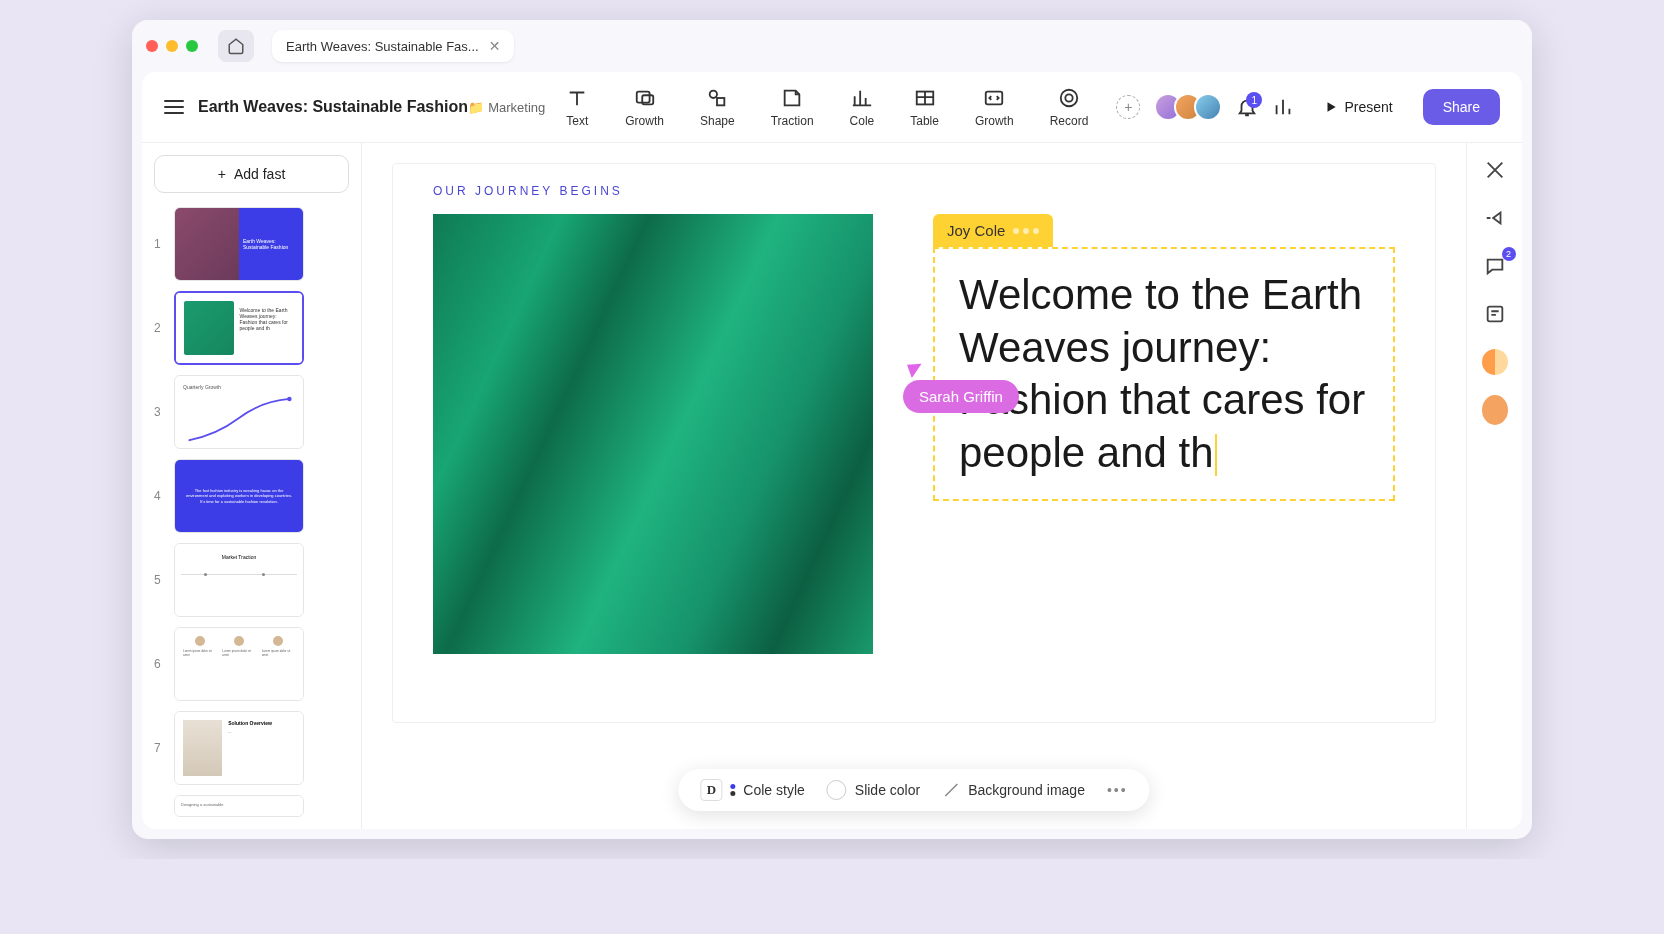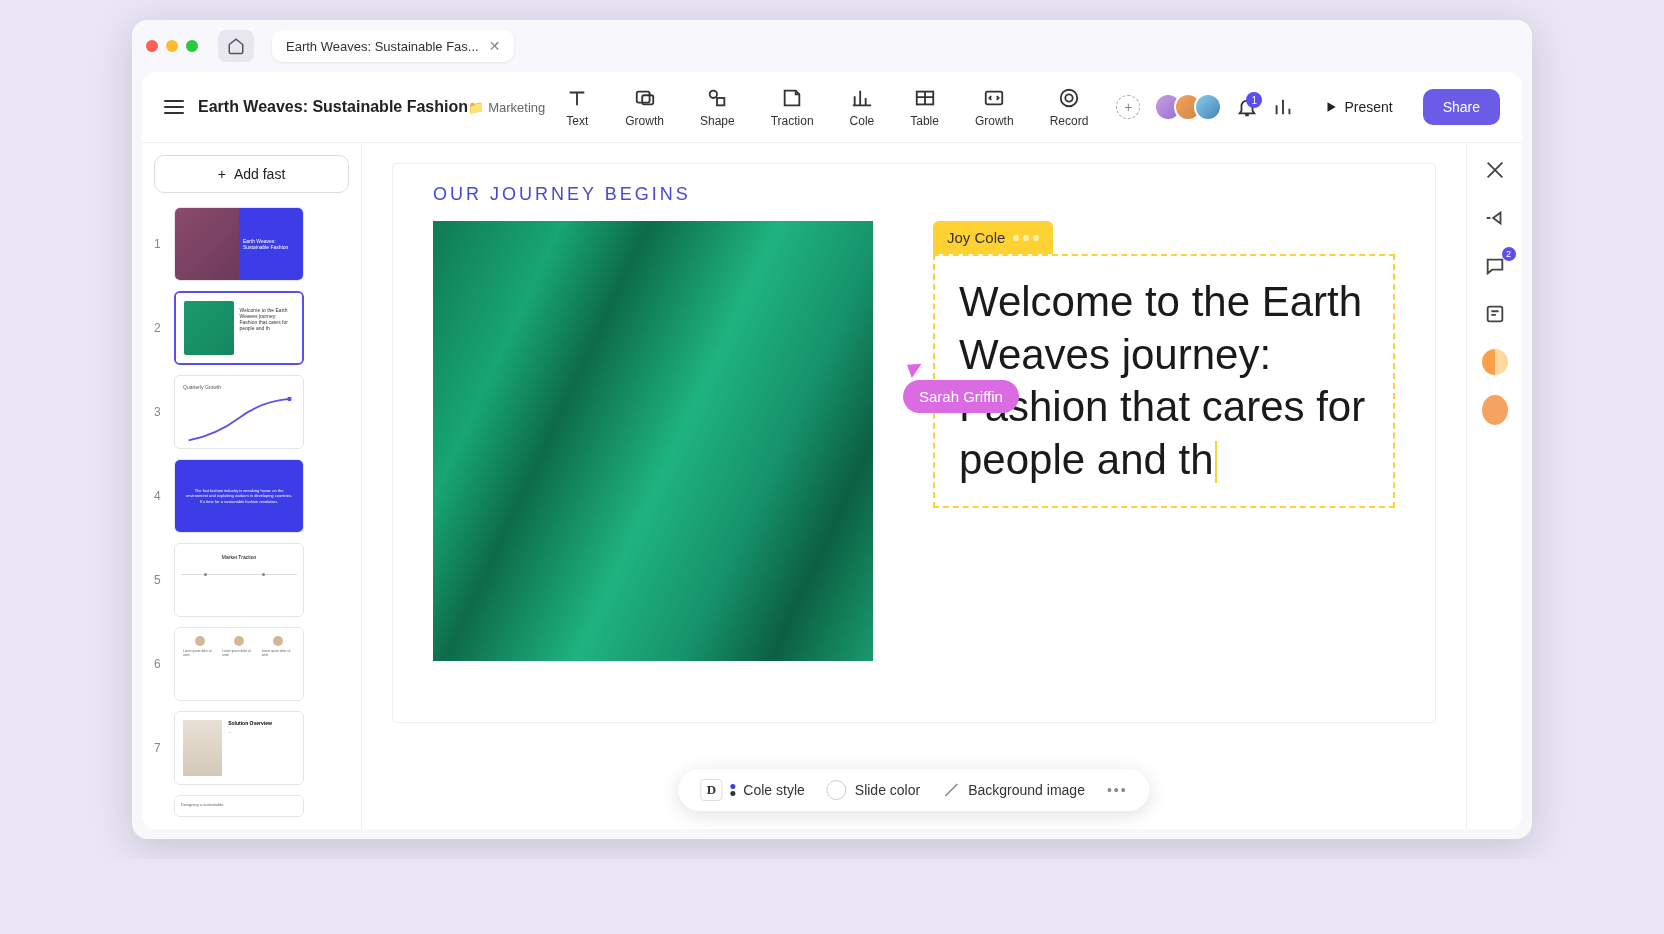--- a/index.html
+++ b/index.html
@@ -68,21 +68,21 @@
 .t6-av { width: 10px; height: 10px; border-radius: 50%; background: #d4b896; margin: 0 auto 3px; }
 .t6-txt { font-size: 3px; color: #666; }
 .t7 { background: #fff; height: 100%; padding: 8px; display: flex; gap: 6px; }
 .t7-img { width: 35%; background: linear-gradient(#e8e0d5,#d4c9b8); }
 .t7-right { flex: 1; }
 .t7-title { font-size: 5px; font-weight: 600; }
 .t7-sub { font-size: 3px; color: #888; margin-top: 4px; }
 .t8 { background: #fff; height: 22px; padding: 6px; font-size: 4px; color: #666; }
 .canvas-area { flex: 1; padding: 20px 30px 70px 30px; position: relative; background: #fff; }
 .canvas { background: #fff; border: 1px solid #eee; border-radius: 4px; padding: 20px 40px 40px 40px; min-height: 560px; position: relative; }
-.eyebrow { color: #4a47d4; font-size: 18px; letter-spacing: 3px; font-weight: 500; }
+.eyebrow { color: #4a47d4; font-size: 12px; letter-spacing: 3px; font-weight: 500; }
 .slide-content { display: flex; gap: 60px; align-items: flex-start; margin-top: 16px; }
 .fabric { width: 440px; height: 440px; background: linear-gradient(115deg, #0f7a54 0%, #18a673 12%, #0d6b49 20%, #1fb380 32%, #16926a 42%, #0c5f42 50%, #1daa78 62%, #148a5f 72%, #0a543a 80%, #1ca574 92%, #13815a 100%); background-size: 200% 100%; position: relative; }
 .cursor-tag { position: absolute; top: 198px; left: 510px; z-index: 5; }
 .cursor-ptr { width: 0; height: 0; border-left: 14px solid #e065e8; border-bottom: 10px solid transparent; border-top: 4px solid transparent; transform: rotate(-20deg); margin-left: 6px; margin-bottom: 4px; }
 .cursor-label { background: #db6be3; color: #fff; padding: 8px 16px; border-radius: 20px; font-size: 15px; font-weight: 500; }
 .text-block-wrap { position: relative; flex: 1; }
 .editor-tag { background: #ffd233; padding: 8px 14px; border-radius: 6px 6px 0 0; display: inline-flex; align-items: center; gap: 8px; font-size: 15px; color: #333; }
 .dots { display: flex; gap: 4px; }
 .dots span { width: 6px; height: 6px; border-radius: 50%; background: rgba(255,255,255,0.6); }
 .text-block { border: 2px dashed #ffd233; padding: 20px 24px; font-family: Georgia, "Times New Roman", serif; font-size: 42px; line-height: 1.25; color: #1a1a1a; }

